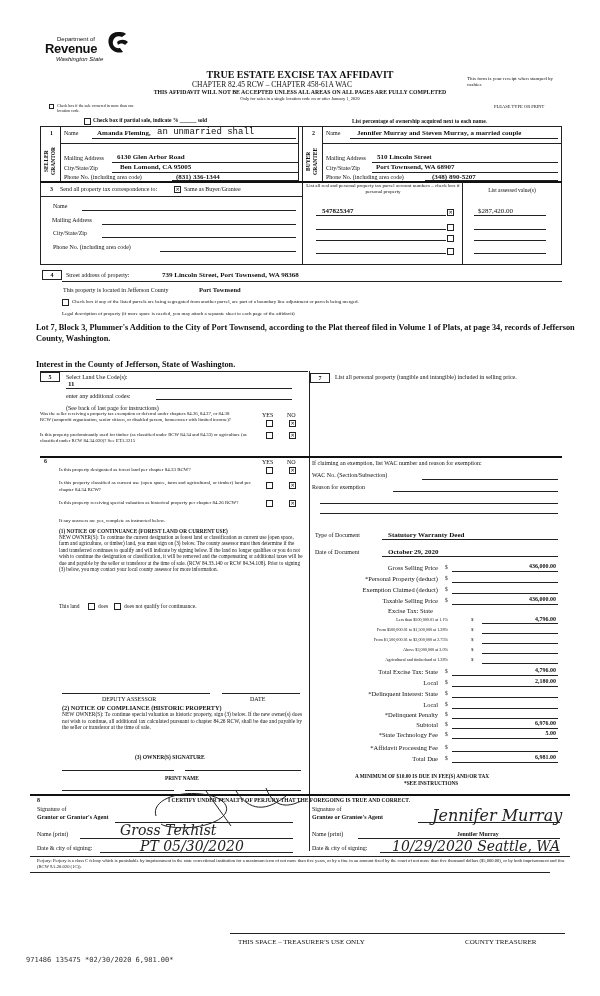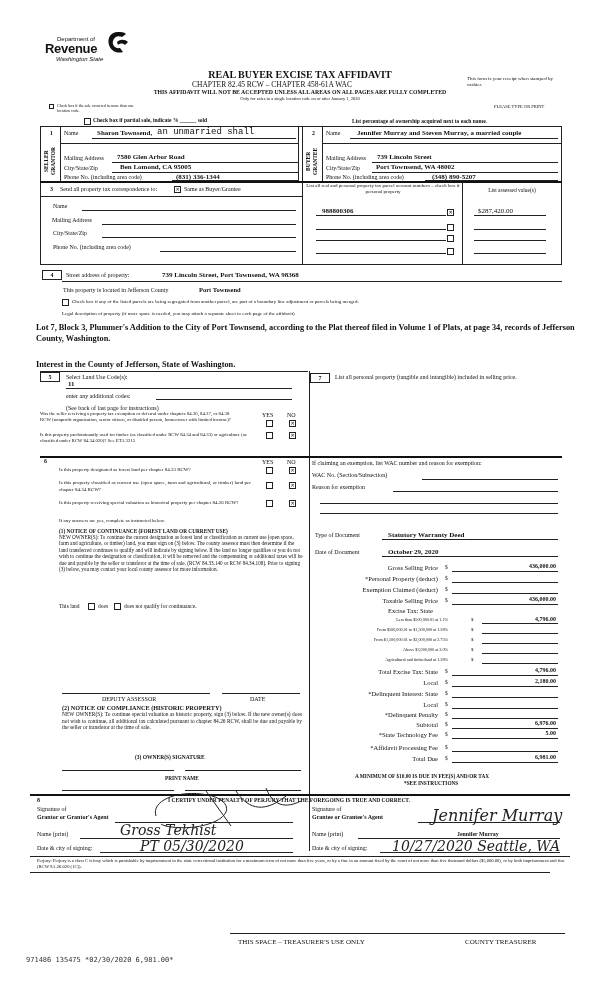--- a/index.html
+++ b/index.html
@@ -26,21 +26,21 @@
 <div class="abs" style="left:45px;top:28px;width:90px;height:38px;">
   <div class="abs" style="left:12px;top:8px;font-family:'Liberation Sans',sans-serif;font-size:6px;">Department of</div>
   <div class="abs" style="left:0;top:13px;font-family:'Liberation Sans',sans-serif;font-size:13px;font-weight:bold;letter-spacing:-0.3px;">Revenue</div>
   <div class="abs" style="left:11px;top:28px;font-family:'Liberation Sans',sans-serif;font-size:6px;font-style:italic;">Washington State</div>
   <svg class="abs" style="left:60px;top:2px;" width="26" height="26" viewBox="0 0 26 26">
     <path d="M13 2 C5 2 2 9 4 15 C6 21 12 24 18 22 L15 18 C10 19 7 15 8 11 C9 7 13 5 17 7 L21 4 C19 2 16 2 13 2 Z" fill="#111"></path>
     <path d="M12 12 C15 9 20 9 23 12 L20 15 C18 13 15 13 13 15 Z" fill="#111"></path>
   </svg>
 </div>
 
-<div class="abs b" style="left:0;width:600px;top:69px;text-align:center;font-size:10px;">REAL BUYER EXCISE TAX AFFIDAVIT</div>
+<div class="abs b" style="left:0;width:600px;top:69px;text-align:center;font-size:10px;">TRUE ESTATE EXCISE TAX AFFIDAVIT</div>
 <div class="abs" style="left:0;width:544px;top:80px;text-align:center;font-size:7.5px;">CHAPTER 82.45 RCW – CHAPTER 458-61A WAC</div>
 <div class="abs b" style="left:0;width:600px;top:89px;text-align:center;font-size:5.8px;">THIS AFFIDAVIT WILL NOT BE ACCEPTED UNLESS ALL AREAS ON ALL PAGES ARE FULLY COMPLETED</div>
 <div class="abs" style="left:0;width:600px;top:96px;text-align:center;font-size:4.5px;">Only for sales in a single location code on or after January 1, 2020</div>
 <div class="abs" style="left:467px;top:76px;width:90px;font-size:5px;line-height:6px;">This form is your receipt when stamped by cashier.</div>
 <div class="abs" style="left:494px;top:104px;font-size:4.5px;">PLEASE TYPE OR PRINT</div>
 
 <div class="cb" style="left:49px;top:104px;width:5px;height:5px;"></div>
 <div class="abs" style="left:57px;top:103px;width:85px;font-size:4px;line-height:5px;">Check box if the sale occurred in more than one location code.</div>
 <div class="cb" style="left:84px;top:118px;"></div>
 <div class="abs b" style="left:93px;top:117px;font-size:5.5px;">Check box if partial sale, indicate % ______ sold</div>
@@ -51,46 +51,46 @@
 <div class="vline" style="left:302px;top:126px;height:56px;"></div>
 <div class="hline thick" style="left:40px;top:181px;width:522px;"></div>
 <div class="vline" style="left:302px;top:182px;height:83px;"></div>
 <div class="vline" style="left:462px;top:182px;height:83px;"></div>
 
 <div class="abs b" style="left:50px;top:130px;font-size:6px;">1</div>
 <div class="vline" style="left:60px;top:126px;height:55px;"></div>
 <div class="vert b" style="left:43px;top:145px;height:32px;width:14px;font-size:5.5px;">SELLER GRANTOR</div>
 <div class="abs" style="left:64px;top:130px;">Name</div>
 <div class="line" style="left:92px;top:131px;width:204px;height:8px;"></div>
-<div class="abs val" style="left:97px;top:129px;">Sharon Townsend,</div>
+<div class="abs val" style="left:97px;top:129px;">Amanda Fleming,</div>
 <div class="abs typew" style="left:157px;top:127px;">an unmarried shall</div>
 <div class="hline" style="left:60px;top:143px;width:238px;"></div>
 <div class="abs" style="left:64px;top:155px;">Mailing Address</div>
 <div class="line" style="left:112px;top:155px;width:186px;height:8px;"></div>
-<div class="abs val" style="left:117px;top:153px;">7580 Glen Arbor Road</div>
+<div class="abs val" style="left:117px;top:153px;">6130 Glen Arbor Road</div>
 <div class="abs" style="left:64px;top:165px;">City/State/Zip</div>
 <div class="line" style="left:112px;top:165px;width:186px;height:8px;"></div>
 <div class="abs val" style="left:120px;top:163px;">Ben Lomond, CA 95005</div>
 <div class="abs" style="left:64px;top:174px;">Phone No. (including area code)</div>
 <div class="line" style="left:172px;top:174px;width:126px;height:7px;"></div>
 <div class="abs val" style="left:176px;top:173px;">(831) 336-1344</div>
 
 <div class="abs b" style="left:312px;top:130px;font-size:6px;">2</div>
 <div class="vline" style="left:322px;top:126px;height:55px;"></div>
 <div class="vert b" style="left:305px;top:145px;height:32px;width:14px;font-size:5.5px;">BUYER GRANTEE</div>
 <div class="abs" style="left:326px;top:130px;">Name</div>
 <div class="line" style="left:350px;top:131px;width:208px;height:8px;"></div>
 <div class="abs val" style="left:357px;top:129px;">Jennifer Murray and Steven Murray, a married couple</div>
 <div class="hline" style="left:322px;top:143px;width:240px;"></div>
 <div class="abs" style="left:326px;top:155px;">Mailing Address</div>
 <div class="line" style="left:372px;top:155px;width:186px;height:8px;"></div>
-<div class="abs val" style="left:377px;top:153px;">739 Lincoln Street</div>
+<div class="abs val" style="left:377px;top:153px;">510 Lincoln Street</div>
 <div class="abs" style="left:326px;top:165px;">City/State/Zip</div>
 <div class="line" style="left:372px;top:165px;width:186px;height:8px;"></div>
-<div class="abs val" style="left:376px;top:163px;">Port Townsend, WA 48002</div>
+<div class="abs val" style="left:376px;top:163px;">Port Townsend, WA 68907</div>
 <div class="abs" style="left:326px;top:174px;">Phone No. (including area code)</div>
 <div class="line" style="left:425px;top:174px;width:133px;height:7px;"></div>
 <div class="abs val" style="left:432px;top:173px;">(348) 890-5207</div>
 
 <div class="abs b" style="left:50px;top:186px;">3</div>
 <div class="abs" style="left:60px;top:186px;">Send all property tax correspondence to:</div>
 <div class="cb checked" style="left:174px;top:186px;"></div>
 <div class="abs" style="left:184px;top:186px;">Same as Buyer/Grantee</div>
 <div class="hline" style="left:40px;top:196px;width:262px;"></div>
 <div class="abs" style="left:53px;top:203px;">Name</div>
@@ -100,21 +100,21 @@
 <div class="abs" style="left:53px;top:230px;">City/State/Zip</div>
 <div class="line" style="left:102px;top:230px;width:194px;height:8px;"></div>
 <div class="abs" style="left:53px;top:244px;">Phone No. (including area code)</div>
 <div class="line" style="left:160px;top:244px;width:136px;height:8px;"></div>
 
 <div class="abs" style="left:304px;top:183px;width:158px;text-align:center;font-size:5px;line-height:6px;">List all real and personal property tax parcel account numbers – check box if personal property</div>
 <div class="abs" style="left:462px;top:187px;width:100px;text-align:center;font-size:5.5px;">List assessed value(s)</div>
 
 <div class="abs" style="left:316px;top:207px;width:240px;height:12px;">
   <div class="line" style="left:0;top:0;width:130px;height:9px;"></div>
-  <div class="abs val" style="left:6px;top:0;">988800306</div>
+  <div class="abs val" style="left:6px;top:0;">547825347</div>
   <div class="cb checked" style="left:131px;top:2px;"></div>
   <div class="line" style="left:158px;top:0;width:72px;height:9px;"></div>
   <div class="abs" style="left:162px;top:0;font-size:7px;">$287,420.00</div>
 </div>
 <div class="abs" style="left:316px;top:222px;width:240px;height:12px;">
   <div class="line" style="left:0;top:0;width:130px;height:8px;"></div>
   <div class="cb" style="left:131px;top:2px;"></div>
   <div class="line" style="left:158px;top:0;width:72px;height:8px;"></div>
 </div>
 <div class="abs" style="left:316px;top:233px;width:240px;height:12px;">
@@ -308,21 +308,21 @@
 
 <div class="abs" style="left:312px;top:806px;font-size:6px;">Signature of</div>
 <div class="abs b" style="left:312px;top:814px;font-size:6px;">Grantee or Grantee's Agent</div>
 <div class="line" style="left:418px;top:815px;width:142px;height:8px;"></div>
 <div class="abs sig" style="left:432px;top:806px;font-size:16px;">Jennifer Murray</div>
 <div class="abs" style="left:312px;top:831px;font-size:6px;">Name (print)</div>
 <div class="line" style="left:358px;top:831px;width:202px;height:8px;"></div>
 <div class="abs b" style="left:457px;top:831px;font-size:5.8px;">Jennifer Murray</div>
 <div class="abs" style="left:312px;top:845px;font-size:6px;">Date &amp; city of signing:</div>
 <div class="line" style="left:380px;top:845px;width:180px;height:8px;"></div>
-<div class="abs sig" style="left:392px;top:838px;">10/27/2020 Seattle, WA</div>
+<div class="abs sig" style="left:392px;top:838px;">10/29/2020 Seattle, WA</div>
 
 <div class="hline" style="left:30px;top:856px;width:540px;"></div>
 <div class="abs" style="left:37px;top:858px;width:530px;font-size:4.6px;line-height:6px;">Perjury: Perjury is a class C felony which is punishable by imprisonment in the state correctional institution for a maximum term of not more than five years, or by a fine in an amount fixed by the court of not more than five thousand dollars ($5,000.00), or by both imprisonment and fine (RCW 9A.20.020 (1C)).</div>
 <div class="hline" style="left:30px;top:872px;width:520px;"></div>
 
 <div class="hline" style="left:230px;top:933px;width:335px;"></div>
 <div class="abs" style="left:238px;top:938px;font-size:7px;">THIS SPACE – TREASURER'S USE ONLY</div>
 <div class="abs" style="left:465px;top:938px;font-size:7px;">COUNTY TREASURER</div>
 <div class="abs" style="left:26px;top:956px;font-family:'DejaVu Sans Mono',monospace;font-size:7px;color:#333;">971486 135475 *02/30/2020 6,981.00*</div>
 

